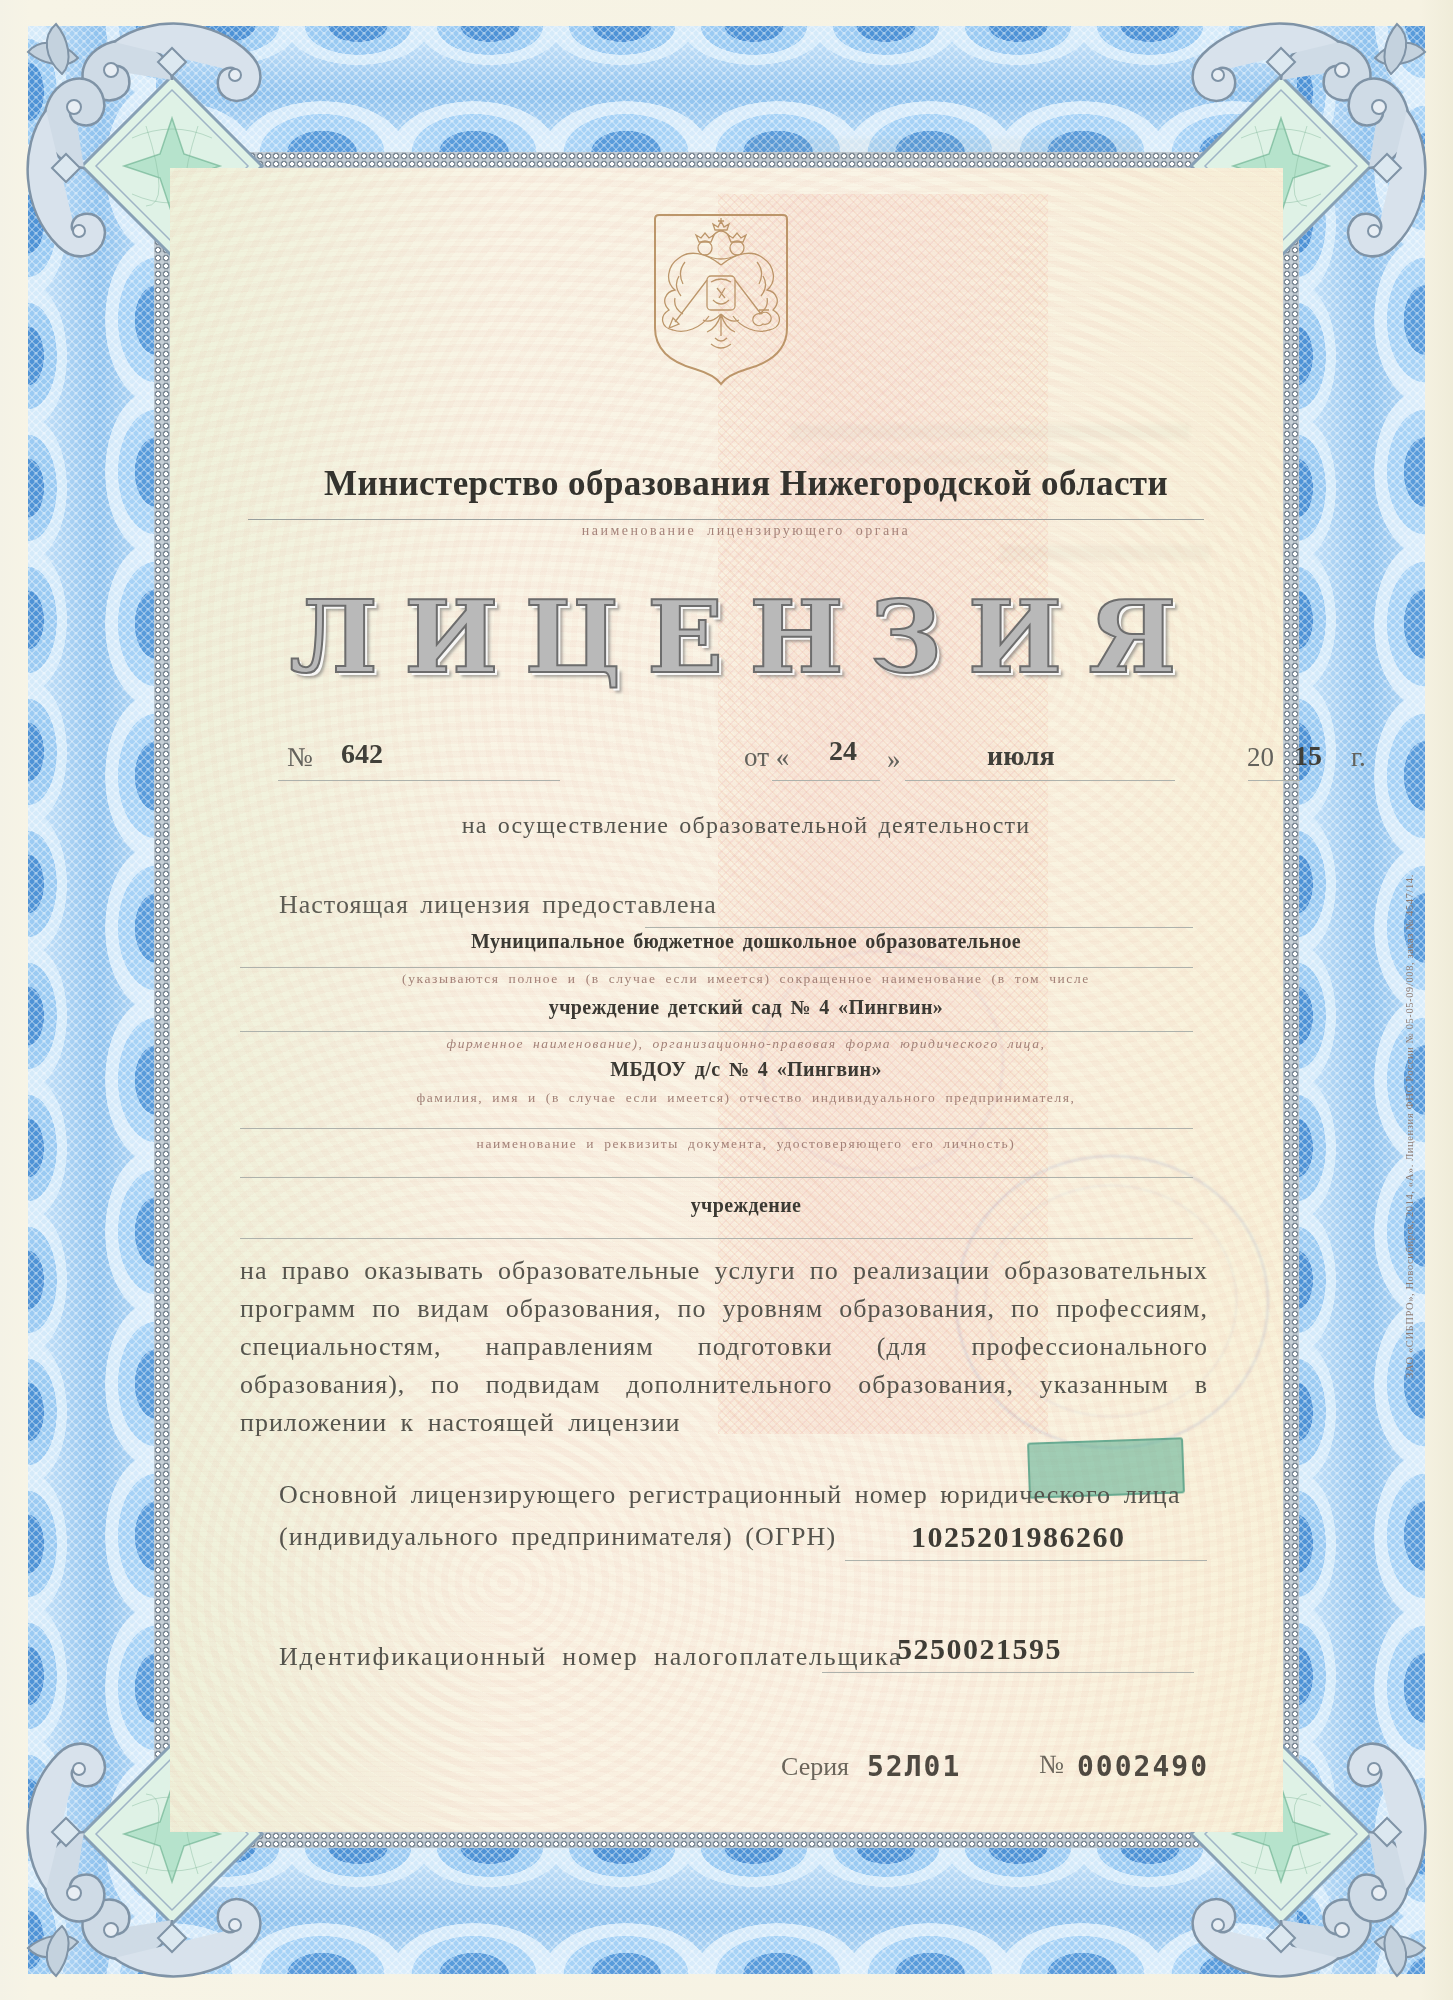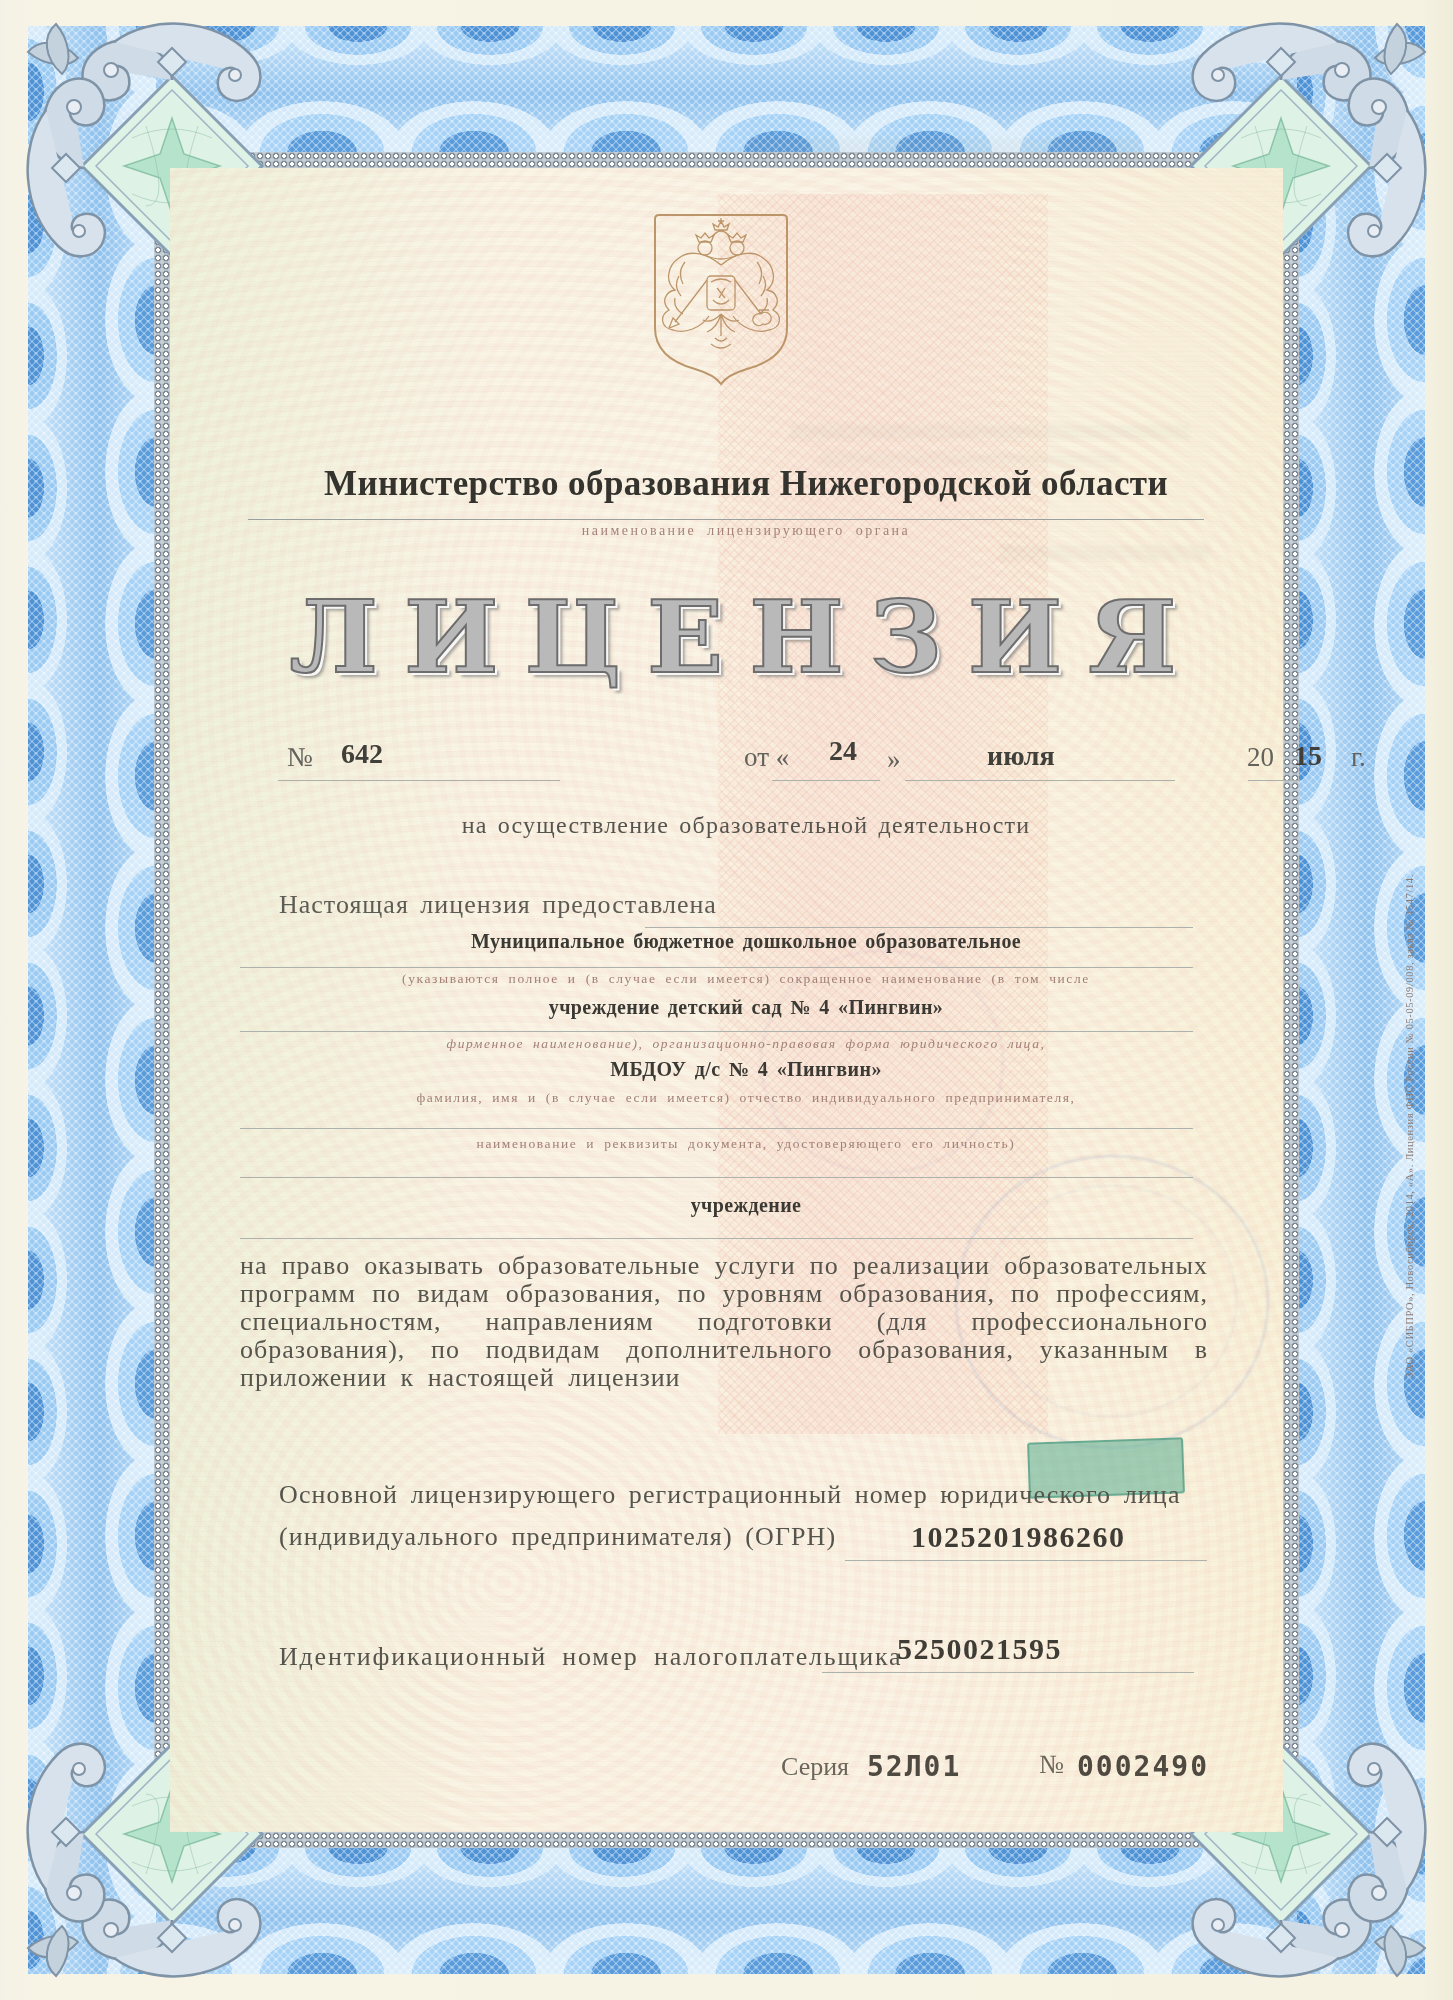--- a/index.html
+++ b/index.html
@@ -109,21 +109,21 @@
   .rule{position:absolute;height:1px;background:#9aa09e;}
   .rule.soft{background:#aeb2ac;}
   .num-gray{font-size:27px;color:#63625c;}
   .num-dark{font-size:28px;font-weight:bold;color:#403f39;}
   .subtitle{top:812px;font-size:24px;color:#55544e;letter-spacing:1.2px;word-spacing:3px;}
   .granted{left:240px;top:890px;font-size:26px;color:#5d5c54;letter-spacing:1px;word-spacing:4px;}
   .bold-line{font-size:20px;font-weight:bold;color:#3b3933;letter-spacing:.4px;word-spacing:3px;}
   .cap{font-size:13.5px;color:#a28077;letter-spacing:1.6px;word-spacing:4px;}
   .paragraph{
     position:absolute;left:240px;top:1252px;width:968px;
-    font-size:26px;line-height:28px;color:#55544d;
+    font-size:26px;line-height:38px;color:#55544d;
     text-align:justify;letter-spacing:1px;word-spacing:6px;
     white-space:normal;
   }
   .ogrn-label{left:240px;font-size:26px;color:#55544d;letter-spacing:1.1px;word-spacing:5px;}
   .value{font-weight:bold;color:#3e3c35;font-size:30px;letter-spacing:1.5px;}
   .inn-label{left:240px;top:1642px;font-size:26px;color:#55544d;letter-spacing:1.8px;word-spacing:7px;}
   .series-label{font-size:26px;color:#6b655b;}
   .mono-val{font-family:"DejaVu Sans Mono", monospace;font-weight:bold;font-size:28px;color:#4e4941;letter-spacing:2px;}
   .printer-note{
     position:absolute;left:1404px;top:1378px;

